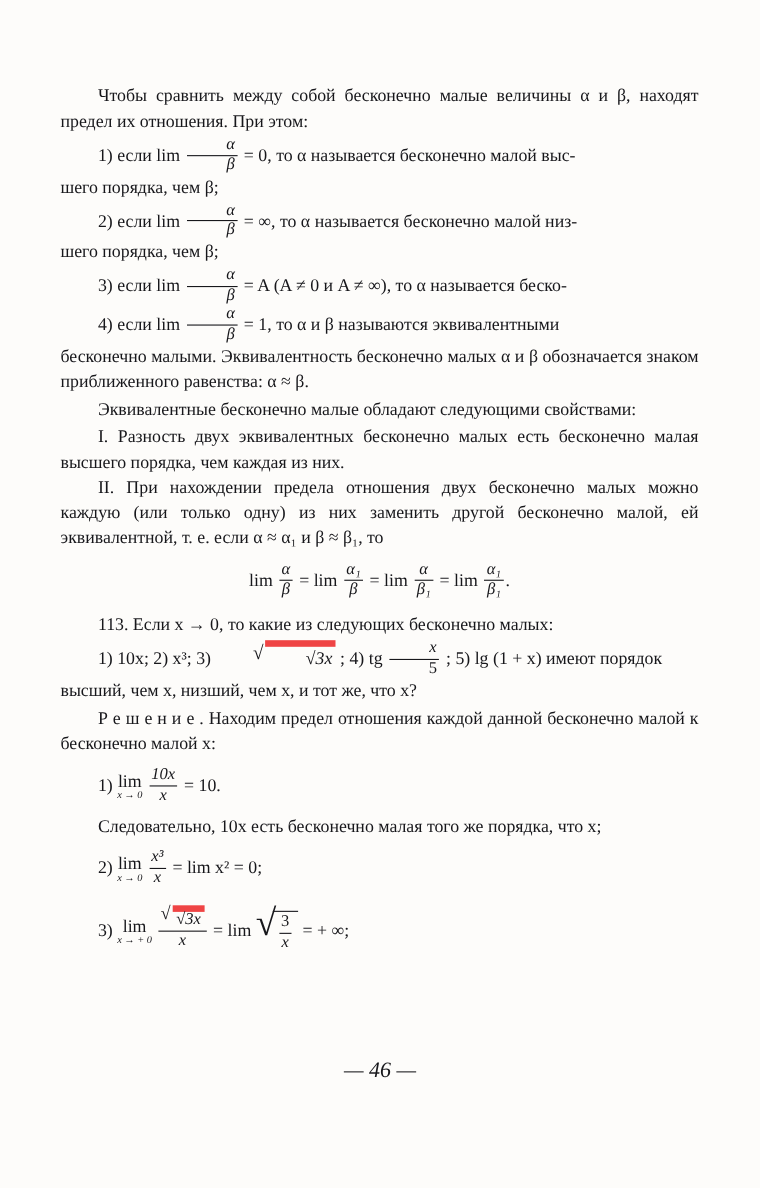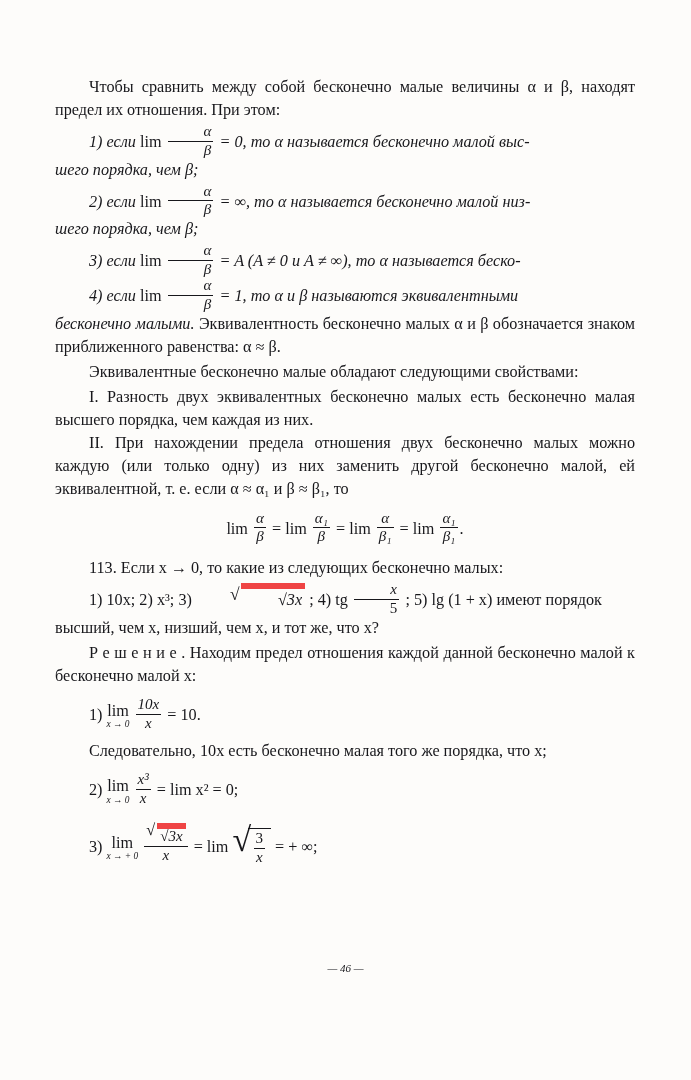--- a/index.html
+++ b/index.html
@@ -37,21 +37,21 @@
   p.para {
     margin: 0 0 2px 0;
     font-size: 16.2px;
     line-height: 1.42;
     text-align: justify;
     text-indent: 34px;
   }
   p.para.noindent { text-indent: 0; }
   p.tight { margin-bottom: 0; }
   .gap { margin-bottom: 9px; }
-  .it { font-style: italic; }
+  .it { }
   .bold { font-weight: normal; }
 
   
   .math { font-style: italic; }
   .upr { font-style: normal; }
   .frac {
     display: inline-block;
     vertical-align: -0.52em;
     text-align: center;
     line-height: 1.05;
@@ -123,21 +123,21 @@
     border-top: 1px solid #17171b;
     padding: 2px 4px 0 4px;
     display: inline-block;
   }
   .pagenum {
     position: absolute;
     left: 0;
     right: 0;
     top: 962px;
     text-align: center;
-    font-size: 11px;
+    font-size: 20px;
     font-style: italic;
   }
 </style>
 </head>
 <body>
 
 <div class="page">
   <div class="content">
 
     <h1 class="section-title"></h1>

